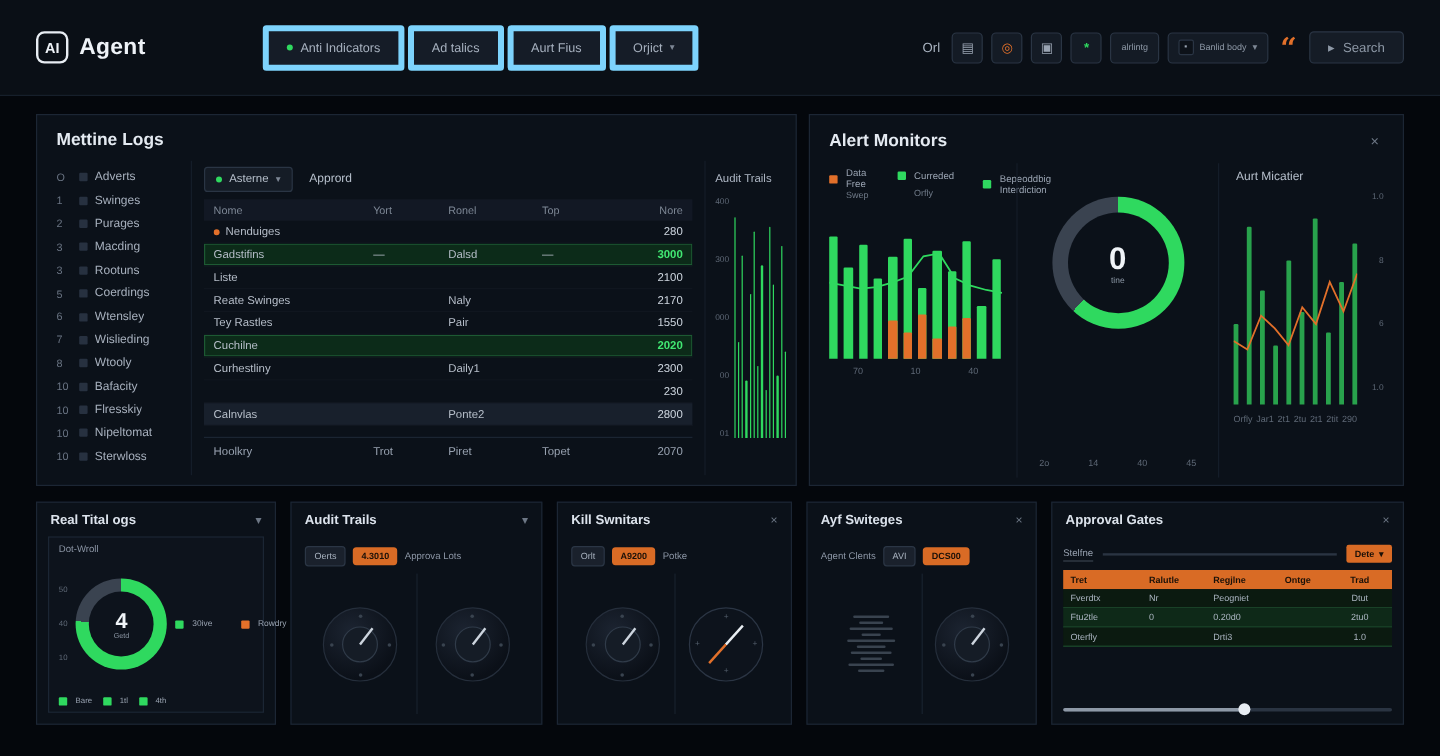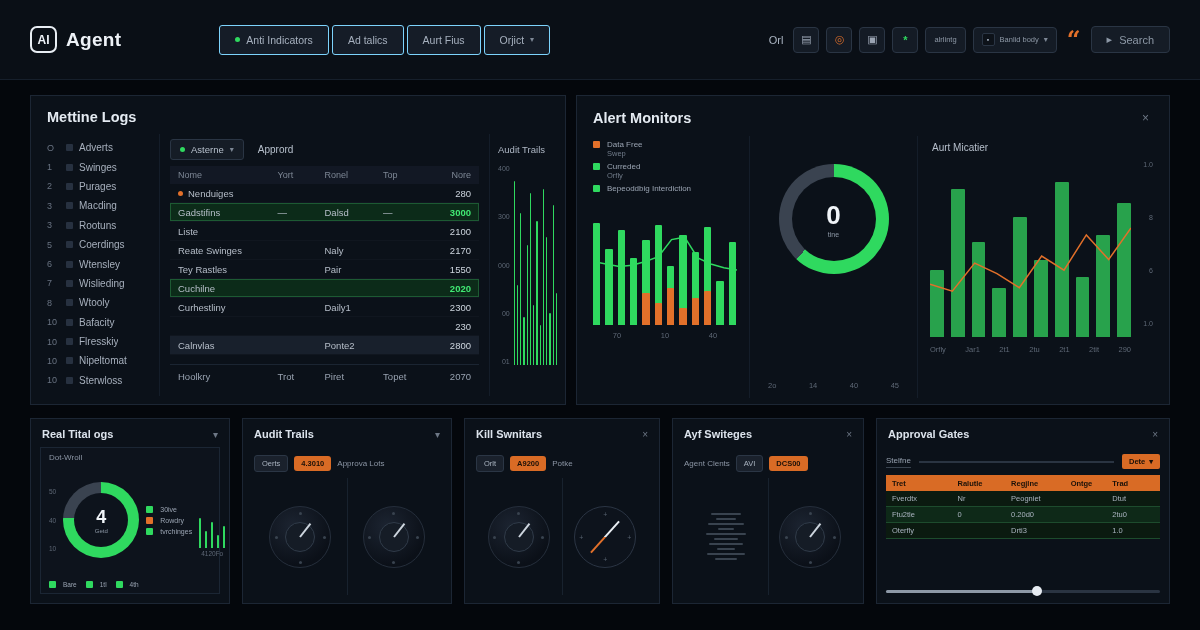--- a/index.html
+++ b/index.html
@@ -7,40 +7,40 @@
   body{background:#04070c;font-family:"Liberation Sans",sans-serif;color:#c6cedb}
   i,em{font-style:normal}
   button{font-family:inherit;cursor:pointer;background:none;border:none;color:inherit}
 
   
   .topbar{height:80px;display:flex;align-items:center;padding:0 30px;background:#0a0f16;border-bottom:1px solid #161f2b}
   .logo{display:flex;align-items:center;gap:9px}
   .logo-badge{width:27px;height:27px;border:2px solid #e8edf3;border-radius:7px;display:flex;align-items:center;justify-content:center;font-size:12px;font-weight:bold;color:#eef2f7}
   .logo-text{font-size:19px;font-weight:bold;color:#eef2f7;letter-spacing:.3px}
   .tabs{display:flex;gap:3px;margin-left:98px}
-  .tab{display:flex;align-items:center;gap:6px;padding:8px 15px;background:#151c27;border:1px solid #7dd3fc;border-radius:3px;font-size:10.5px;color:#a6b0be;white-space:nowrap}
+  .tab{display:flex;align-items:center;gap:6px;padding:8px 15px;background:#151c27;border:5px solid #7dd3fc;border-radius:3px;font-size:10.5px;color:#a6b0be;white-space:nowrap}
   .dot{width:5px;height:5px;border-radius:50%;display:inline-block;flex:none}
   .dot-green{background:#2fd95f}
   .dot-orange{background:#e2702a}
   .caret{font-size:8px;color:#7d8795}
   .top-right{margin-left:auto;display:flex;align-items:center;gap:7px}
   .orl{font-size:11px;color:#aab4c1;margin-right:3px}
   .icon-btn{width:26px;height:26px;background:#141b25;border:1px solid #2a3544;border-radius:4px;display:flex;align-items:center;justify-content:center;font-size:11px;color:#9aa4b2;flex:none}
   .ic-orange{color:#e2702a}
   .ic-green{color:#2fd95f;font-weight:bold}
   .chip-btn{height:26px;display:flex;align-items:center;gap:5px;padding:0 8px;background:#141b25;border:1px solid #2a3544;border-radius:4px;font-size:7.5px;color:#8d98a6;white-space:nowrap}
   .chip-btn .mini{width:13px;height:13px;background:#0d1219;border:1px solid #2a3544;border-radius:2px;display:flex;align-items:center;justify-content:center;font-size:7px;color:#9aa4b2}
   .quote{font-family:"DejaVu Serif",serif;font-size:24px;line-height:14px;color:#e2702a;font-weight:bold;margin:0 3px}
   .search-btn{height:27px;display:flex;align-items:center;gap:7px;padding:0 15px;background:#151c26;border:1px solid #2a3544;border-radius:4px;font-size:11px;color:#8d98a6}
 
   
   main{padding:15px 30px 0}
   .panels-row{display:flex;gap:10px}
   .panel{background:#0b1119;border:1px solid #1c2634;height:310px}
-  .panel-logs{width:536px;flex:none}
+  .panel-logs{width:634px;flex:none}
   .panel-alerts{flex:1;min-width:0}
   .panel-head{display:flex;justify-content:space-between;align-items:center;padding:13px 16px 9px}
   .panel-title{font-size:14.5px;font-weight:600;color:#e4eaf1}
   .close-btn{font-size:12px;color:#6d7785;padding:2px 4px}
 
   
   .logs-body{display:flex;height:262px}
   .sb{width:128px;padding:4px 0 0 16px}
   .sb-item{display:flex;align-items:center;gap:6px;height:19.4px;font-size:10px;color:#a7b0bd}
   .sb-num{width:13px;color:#697382;font-size:9px;flex:none}
@@ -68,21 +68,21 @@
   .mini-chart .bars{flex:1;display:flex;align-items:flex-end;gap:2px;height:100%}
   .bars .bar{flex:1;border-radius:1px 1px 0 0}
 
   
   .alerts-body{display:flex;height:262px;padding:0 4px}
   .al-col{padding:4px 12px 8px;display:flex;flex-direction:column;min-width:0}
   .al-a{width:168px;flex:none}
   .al-b{width:168px;flex:none;border-left:1px solid #141d29;align-items:center}
   .al-c{flex:1;border-left:1px solid #141d29}
   .legend{display:flex}
-  .legend.col{flex-direction:column;gap:4px}
+  .legend.col{gap:24px}
   .lg-item{display:grid;grid-template-columns:9px auto;column-gap:5px;font-size:8px;color:#9aa4b2;align-items:center}
   .lg-item .sq{width:7px;height:7px;border-radius:1px}
   .lg-item em{grid-column:2;font-size:7.5px;color:#707b89}
   .chart-wrap{position:relative;height:122px;margin-top:10px}
   .dual-bars{display:flex;align-items:flex-end;gap:4px;height:100%}
   .dual{position:relative;flex:1;height:100%}
   .dual .bar{position:absolute;bottom:0;left:0;right:1px;border-radius:1px 1px 0 0}
   .dual .bar.g{background:#2fd95f}
   .dual .bar.o{background:#e2702a}
   .line-svg{position:absolute;inset:0;width:100%;height:100%}
@@ -153,21 +153,21 @@
   
   .gates-body{padding:7px 9px;display:flex;flex-direction:column;gap:6px;flex:1;min-height:0}
   .gates-controls{display:flex;align-items:center;gap:8px}
   .gc-label{font-size:8px;color:#97a1af;border-bottom:1px solid #39434f;padding-bottom:2px}
   .gc-track{flex:1;height:2px;background:#2a3442}
   .dd-orange{display:flex;align-items:center;gap:4px;background:#d96b25;color:#1a1008;font-size:7.5px;font-weight:bold;padding:3px 7px;border-radius:2px}
   .g-head,.g-row{display:grid;grid-template-columns:1.1fr .9fr 1fr .7fr .7fr;align-items:center;padding:0 6px}
   .g-head{background:#d96b25;height:16px;font-size:7.5px;font-weight:bold;color:#1a1109}
   .g-row{height:16px;font-size:7.5px;color:#a9b3bf;border-bottom:1px solid #1d4b2d;background:#0b1a10}
   .g-row.hl{background:#0e2918}
-  .g-row span:last-child,.g-head span:last-child{text-align:left}
+  .g-row span:last-child,.g-head span:last-child{text-align:center}
   .g-slider{position:relative;height:10px;margin-top:auto}
   .g-slider .tr{position:absolute;top:4px;left:0;right:0;height:3px;border-radius:2px;background:#2a3442}
   .g-slider .fl{position:absolute;top:4px;left:0;height:3px;border-radius:2px;background:#8e99a7}
   .g-slider .hd{position:absolute;top:0;width:10px;height:10px;border-radius:50%;background:#e7ecf2;margin-left:-5px}
 </style>
 </head>
 <body>
 
 <div class="page">
 

